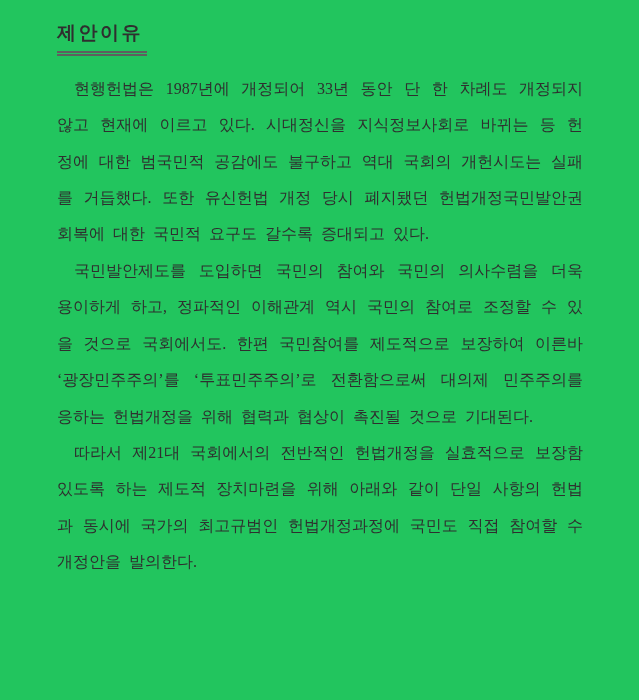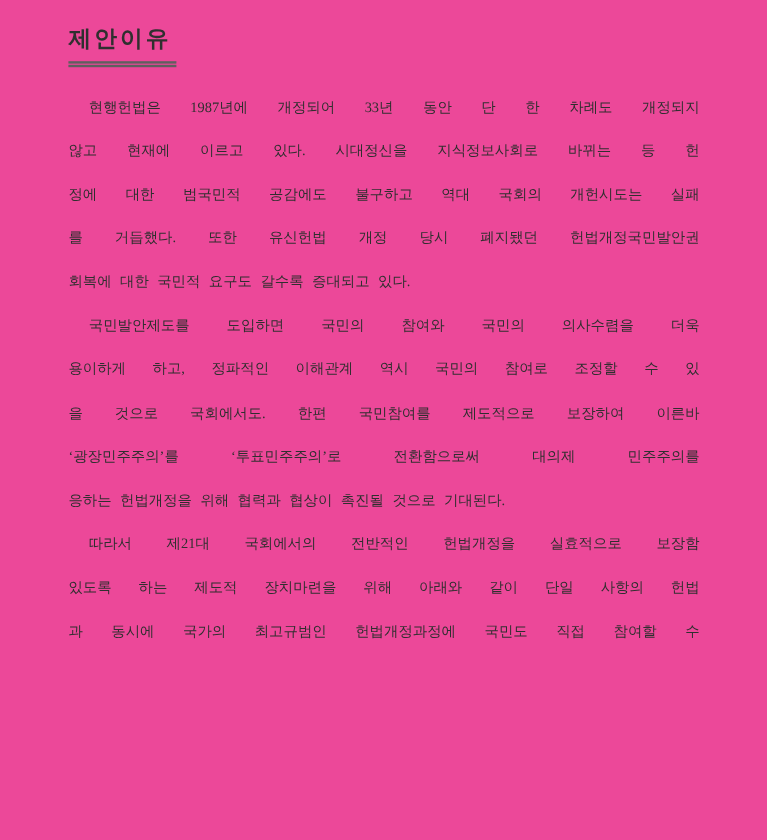--- a/index.html
+++ b/index.html
@@ -4,39 +4,39 @@
 <style>
   html, body {
     margin: 0;
     padding: 0;
     background: #ffffff;
   }
   .page {
     position: relative;
     width: 639px;
     height: 700px;
-    background: #ec4899;
+    background: #22c55e;
     overflow: hidden;
     font-family: "Liberation Serif", "DejaVu Serif", serif;
     color: #2f2f2f;
     box-sizing: border-box;
   }
   .section-title {
     display: inline-block;
     margin: 20px 0 0 57px;
     font-size: 19px;
     font-weight: 700;
     letter-spacing: 2.5px;
     line-height: 1.35;
     padding: 0 4px 5px 0;
     border-bottom: 5px double #5f5f5f;
   }
   .doc-body {
     margin: 15px 56px 0 57px;
-    font-size: 12px;
+    font-size: 16px;
     line-height: 36.45px;
   }
   .line {
     height: 36.45px;
     overflow: hidden;
     text-align: justify;
     text-align-last: justify;
     word-spacing: 1px;
     white-space: nowrap;
   }
@@ -62,14 +62,15 @@
       <div class="line">를 거듭했다. 또한 유신헌법 개정 당시 폐지됐던 헌법개정국민발안권</div>
       <div class="line lastline">회복에 대한 국민적 요구도 갈수록 증대되고 있다.</div>
       <div class="line first">국민발안제도를 도입하면 국민의 참여와 국민의 의사수렴을 더욱</div>
       <div class="line">용이하게 하고, 정파적인 이해관계 역시 국민의 참여로 조정할 수 있</div>
       <div class="line">을 것으로 국회에서도. 한편 국민참여를 제도적으로 보장하여 이른바</div>
       <div class="line">‘광장민주주의’를 ‘투표민주주의’로 전환함으로써 대의제 민주주의를</div>
       <div class="line lastline">응하는 헌법개정을 위해 협력과 협상이 촉진될 것으로 기대된다.</div>
       <div class="line first">따라서 제21대 국회에서의 전반적인 헌법개정을 실효적으로 보장함</div>
       <div class="line">있도록 하는 제도적 장치마련을 위해 아래와 같이 단일 사항의 헌법</div>
       <div class="line">과 동시에 국가의 최고규범인 헌법개정과정에 국민도 직접 참여할 수</div>
+      <div class="line lastline">개정안을 발의한다.</div>
     </div>
 </div>
 
 </body></html>

